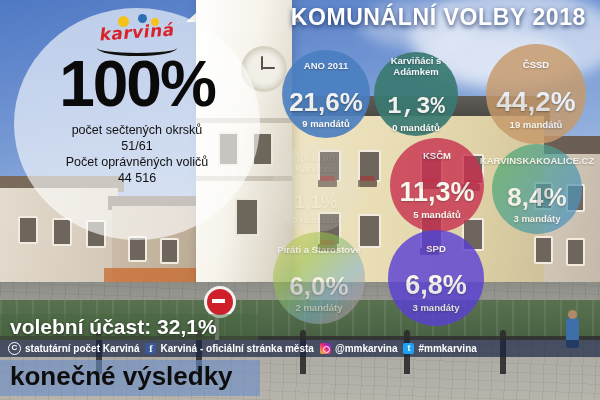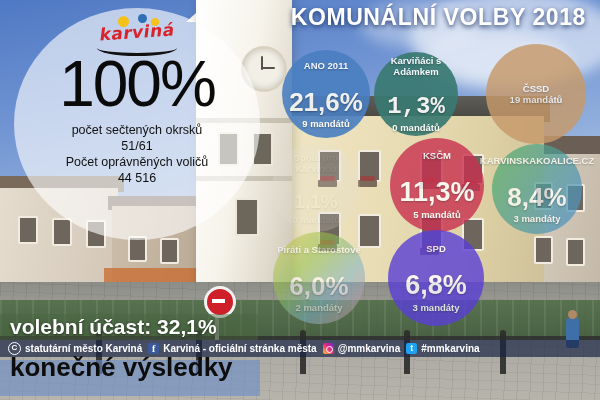--- a/index.html
+++ b/index.html
@@ -136,21 +136,21 @@
   .logo-dot{position:absolute;border-radius:50%;}
   .logo-dot.d1{left:27px;top:0px;width:11px;height:11px;background:#f4c21b;}
   .logo-dot.d2{left:47px;top:-2px;width:9px;height:9px;background:#2f6fb5;}
   .logo-dot.d3{left:60px;top:2px;width:8px;height:8px;background:#f4c21b;}
   .logo-swoosh{
     position:absolute;left:6px;top:24px;width:80px;height:13px;
     border-bottom:3px solid #111;border-radius:0 0 50% 50%;
   }
 
   .pct-big{
-    font-size:64px;font-weight:normal;color:#0a0a0a;line-height:1;
+    font-size:64px;font-weight:bold;color:#0a0a0a;line-height:1;
     letter-spacing:-2px;margin-top:2px;
   }
   .left-lines{margin-top:6px;text-align:center;color:#111;}
   .left-lines div{font-size:12.5px;line-height:16px;}
 
   
   .circle{
     position:absolute;border-radius:50%;
     display:flex;flex-direction:column;align-items:center;justify-content:center;
     text-align:center;color:#ffffff;
@@ -184,21 +184,21 @@
   .ico-ig{background:linear-gradient(45deg,#f9ce34,#ee2a7b 50%,#6228d7);position:relative;}
   .ico-ig:after{content:"";position:absolute;left:3px;top:3px;width:5px;height:5px;
                 border:1.2px solid #fff;border-radius:50%;}
   .ico-tw{background:#1da1f2;color:#fff;font-size:9px;line-height:11px;}
 
   .final-band{
     position:absolute;left:0;top:360px;width:260px;height:36px;
     background:rgba(108,142,200,.62);
   }
   .final{
-    position:absolute;left:10px;top:351px;
+    position:absolute;left:10px;top:360px;
     font-size:26px;font-weight:bold;color:#0d0d0d;line-height:32px;
   }
 
   
   .title{
     position:absolute;right:14px;top:4px;
     font-size:23px;font-weight:bold;color:#ffffff;letter-spacing:.6px;
     text-shadow:0 2px 5px rgba(20,40,90,.85);
   }
 </style>
@@ -299,20 +299,21 @@
         <div class="c-pct" style="font-size: 26px;">21,6%</div>
         <div class="c-seats">9 mandátů</div>
       </div>
       <div class="circle" style="left: 374px; top: 52px; width: 84px; height: 84px; background: rgb(58, 122, 114); opacity: 0.92;">
         <div class="c-name">Karviňáci s Adámkem</div>
         <div class="c-pct" style="font-size: 24px; font-family: Liberation Mono, monospace;">1,3%</div>
         <div class="c-seats">0 mandátů</div>
       </div>
       <div class="circle" style="left: 486px; top: 44px; width: 100px; height: 100px; background: rgb(199, 154, 106); opacity: 0.82;">
         <div class="c-name">ČSSD</div>
+        <div class="c-pct" style="font-size: 28px;">44,2%</div>
         <div class="c-seats">19 mandátů</div>
       </div>
       <div class="circle" style="left: 272px; top: 144px; width: 88px; height: 88px; background: rgb(230, 226, 216); opacity: 0.22;">
         <div class="c-name">Spolu pro Karvinou</div>
         <div class="c-pct" style="font-size: 19px;">1,1%</div>
         <div class="c-seats">0 mandátů</div>
       </div>
       <div class="circle" style="left: 390px; top: 138px; width: 94px; height: 94px; background: rgb(201, 48, 79); opacity: 0.8;">
         <div class="c-name">KSČM</div>
         <div class="c-pct" style="font-size: 27px;">11,3%</div>
@@ -334,21 +335,21 @@
         <div class="c-seats">3 mandáty</div>
       </div>
     </div>
 
   <div class="turnout-band"></div>
   <div class="turnout">volební účast: 32,1%</div>
 
   <div class="credits" id="credits">
       <span class="grp">
         <span class="ico ico-c">C</span>
-        <span>statutární město Karviná</span>
+        <span>statutární počet Karviná</span>
       </span>
       <span class="grp">
         <span class="ico ico-fb">f</span>
         <span>Karviná - oficiální stránka města</span>
       </span>
       <span class="grp">
         <span class="ico ico-ig"></span>
         <span>@mmkarvina</span>
       </span>
       <span class="grp">

